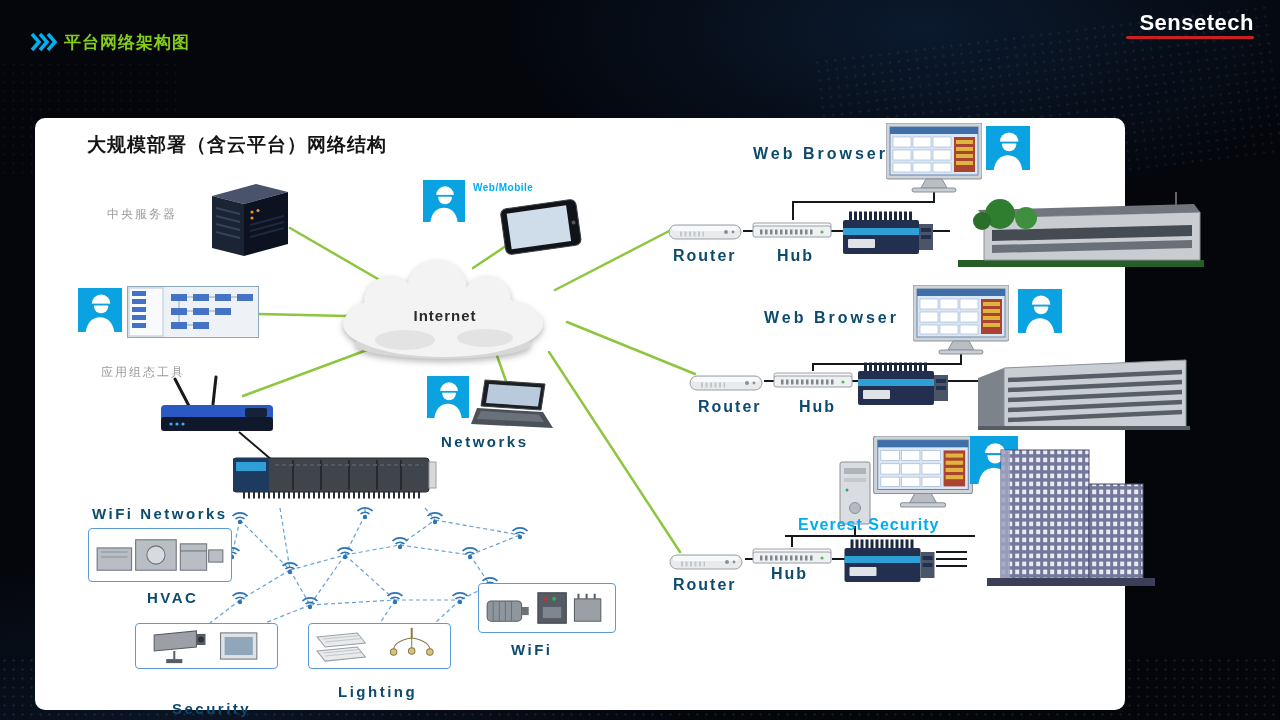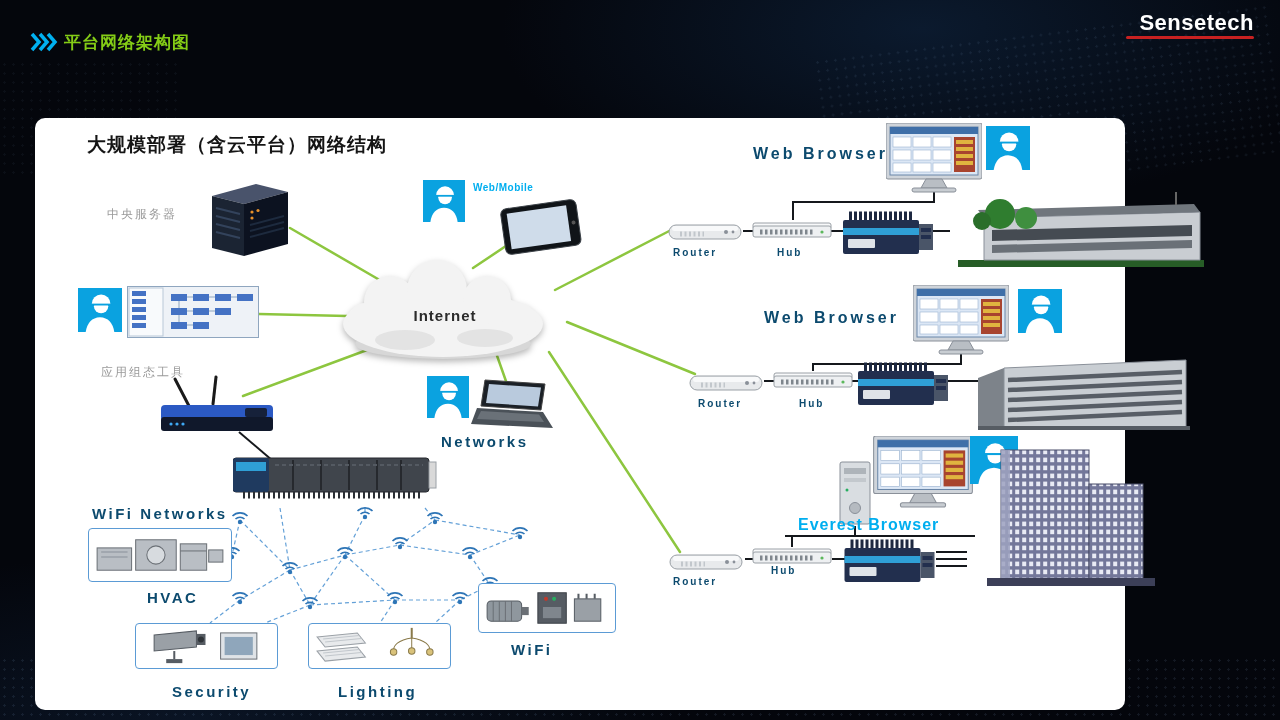--- a/index.html
+++ b/index.html
@@ -29,21 +29,21 @@
   .panel{position:absolute;left:35px;top:118px;width:1090px;height:592px;background:#ffffff;border-radius:10px}
   .lines{position:absolute;left:0;top:0;width:1210px;height:592px}
   .dev{position:absolute}
   .cloud-shadow{filter:drop-shadow(0 3px 3px rgba(0,0,0,.28))}
   .diagram-title{position:absolute;left:52px;top:14px;font-size:19px;color:#151515;font-weight:bold;letter-spacing:1px}
 
   .lbl{position:absolute;white-space:nowrap;line-height:1.1}
   .lbl.zh{color:#9a9a9a;font-size:12px;letter-spacing:2px}
   .lbl.en{color:#0c4a6e;font-size:15px;font-weight:bold;letter-spacing:2.5px}
   .lbl.en.lg{font-size:16px;letter-spacing:3px}
-  .lbl.en.sm{font-size:10px;letter-spacing:2px}
+  .lbl.en.sm{font-size:16px;letter-spacing:2px}
   .lbl.cyan{color:#00aeef;font-size:10px;font-weight:bold;letter-spacing:.5px}
   .lbl.cyan.lg{font-size:16px;letter-spacing:1px}
 
   .box{position:absolute;border:1.5px solid #5b9bd5;border-radius:4px;background:#ffffff}
   .box svg{display:block;width:100%;height:100%}
 </style>
 </head>
 <body>
 
 <div class="bg-dots bg-dots-tr"></div>
@@ -324,21 +324,21 @@
     <svg viewBox="0 0 140 42">
       <polygon points="18,10 60,6 60,22 18,26" fill="#9aa0a6" stroke="#565c63"></polygon>
       <rect x="60" y="9" width="9" height="11" fill="#565c63"></rect>
         <circle cx="64.5" cy="14.5" r="3" fill="#2e3338"></circle>
       <line x1="38" y1="26" x2="38" y2="34" stroke="#565c63" stroke-width="2"></line>
       <rect x="30" y="34" width="16" height="4" fill="#565c63"></rect>
       <rect x="84" y="8" width="36" height="26" fill="#dfe3e7" stroke="#6b7076"></rect>
       <rect x="88" y="12" width="28" height="18" fill="#8fa6bb"></rect>
     </svg>
   </div>
-  <div class="lbl en" style="left:137px;top:566px">Security</div>
+  <div class="lbl en" style="left:137px;top:583px">Security</div>
 
   <div class="box" style="left:273px;top:505px;width:143px;height:46px">
     <svg viewBox="0 0 140 42">
       <polygon points="8,12 48,8 56,18 16,22" fill="#e8eaec" stroke="#9aa0a6"></polygon>
       <path d="M14 14 l36 -3.5 M16 17 l36 -3.5" stroke="#c2c7cc" fill="none"></path>
       <polygon points="8,26 48,22 56,32 16,36" fill="#e8eaec" stroke="#9aa0a6"></polygon>
       <path d="M14 28 l36 -3.5 M16 31 l36 -3.5" stroke="#c2c7cc" fill="none"></path>
       <line x1="102" y1="3" x2="102" y2="13" stroke="#8a7a4a" stroke-width="2"></line>
       <path d="M102 13 C 88 15 84 21 84 25 M102 13 C 116 15 120 21 120 25 M102 13 V23" stroke="#8a7a4a" fill="none"></path>
       <circle cx="84" cy="27" r="3.2" fill="#d9c27a" stroke="#8a7a4a"></circle>
@@ -428,21 +428,21 @@
     <rect x="6" y="18" width="22" height="4" fill="#c3c8cd"></rect>
     <circle cx="17" cy="48" r="5.5" fill="#b5bac0" stroke="#8a9099"></circle>
     <circle cx="9" cy="30" r="1.5" fill="#27ae60"></circle>
   </svg>
   <svg class="dev" style="left:838px;top:318px" width="100" height="72" viewBox="0 0 96 70">
       <use href="#sym-monitor"></use>
     </svg>
   <svg class="dev" style="left:935px;top:318px" width="48" height="48" viewBox="0 0 40 40">
       <use href="#sym-person"></use>
     </svg>
-  <div class="lbl cyan lg" style="left:763px;top:398px">Everest Browser</div>
+  <div class="lbl cyan lg" style="left:763px;top:398px">Everest Security</div>
 
   <svg class="dev" style="left:633px;top:430px" width="77" height="24" viewBox="0 0 75 24">
       <use href="#sym-router"></use>
     </svg>
   <div class="lbl en sm" style="left:638px;top:458px">Router</div>
   <svg class="dev" style="left:717px;top:428px" width="80" height="20" viewBox="0 0 80 20">
       <use href="#sym-hub"></use>
     </svg>
   <div class="lbl en sm" style="left:736px;top:447px">Hub</div>
   <svg class="dev" style="left:808px;top:421px" width="95" height="48" viewBox="0 0 92 48">

